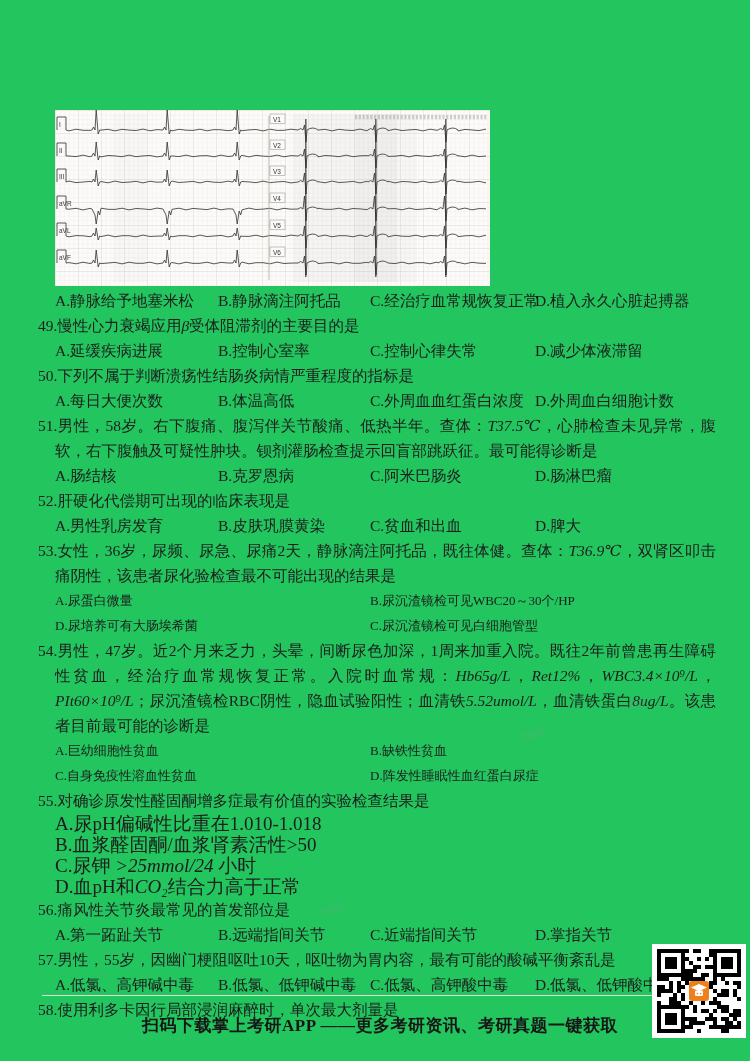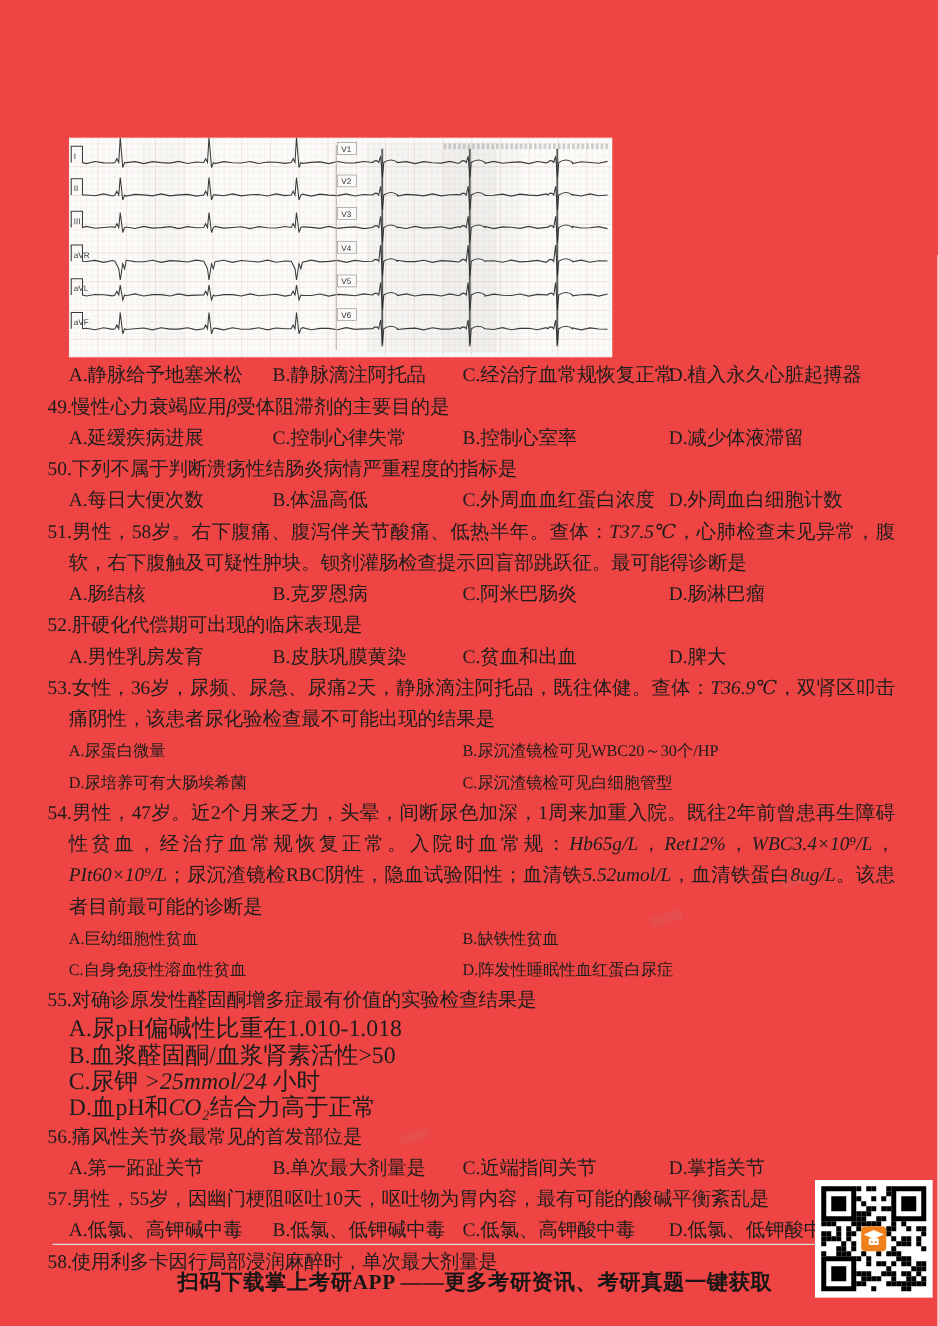--- a/index.html
+++ b/index.html
@@ -1,17 +1,17 @@
 <!DOCTYPE html>
 <html><head>
 <meta charset="utf-8">
 <style>
   html,body{margin:0;padding:0;background:#ffffff;}
   .page{
-    position:relative;width:750px;height:1061px;background:#ef4444;overflow:hidden;
+    position:relative;width:750px;height:1061px;background:#22c55e;overflow:hidden;
     font-family:"Liberation Serif","DejaVu Serif",serif;color:#1d1d1d;
   }
   
   .ecg-wrap{position:absolute;left:55px;top:110px;width:435px;height:176px;}
   .ecg-wrap svg{display:block;width:435px;height:176px;}
   
   .flow{position:absolute;left:38px;top:288px;width:678px;}
   .stem{font-size:15.5px;line-height:25px;text-align:justify;padding-left:17px;text-indent:-17px;}
   .qnum{letter-spacing:0;}
   .opts-row4{display:grid;grid-template-columns:163px 152px 165px 1fr;padding-left:17px;font-size:15.5px;line-height:25px;}
@@ -96,22 +96,22 @@
   <div class="flow" id="questions">
       <div class="opts-row4">
         <div class="opt"><span>A.静脉给予地塞米松</span></div>
         <div class="opt"><span>B.静脉滴注阿托品</span></div>
         <div class="opt"><span>C.经治疗血常规恢复正常</span></div>
         <div class="opt"><span>D.植入永久心脏起搏器</span></div>
       </div>
       <div class="stem"><span class="qnum">49.</span><span><span>慢性心力衰竭应用</span><span class="it">β</span><span>受体阻滞剂的主要目的是</span></span></div>
       <div class="opts-row4">
         <div class="opt"><span>A.延缓疾病进展</span></div>
+        <div class="opt"><span>B.控制心室率</span></div>
         <div class="opt"><span>C.控制心律失常</span></div>
-        <div class="opt"><span>B.控制心室率</span></div>
         <div class="opt"><span>D.减少体液滞留</span></div>
       </div>
       <div class="stem"><span class="qnum">50.</span><span><span>下列不属于判断溃疡性结肠炎病情严重程度的指标是</span></span></div>
       <div class="opts-row4">
         <div class="opt"><span>A.每日大便次数</span></div>
         <div class="opt"><span>B.体温高低</span></div>
         <div class="opt"><span>C.外周血血红蛋白浓度</span></div>
         <div class="opt"><span>D.外周血白细胞计数</span></div>
       </div>
       <div class="stem"><span class="qnum">51.</span><span><span>男性，58岁。右下腹痛、腹泻伴关节酸痛、低热半年。查体：</span><span class="it">T37.5℃</span><span>，心肺检查未见异常，腹软，右下腹触及可疑性肿块。钡剂灌肠检查提示回盲部跳跃征。最可能得诊断是</span></span></div>
@@ -145,21 +145,21 @@
       <div class="stem"><span class="qnum">55.</span><span><span>对确诊原发性醛固酮增多症最有价值的实验检查结果是</span></span></div>
       <div class="opts-stack">
         <div class="opt"><span>A.尿pH偏碱性比重在1.010-1.018</span></div>
         <div class="opt"><span>B.血浆醛固酮/血浆肾素活性&gt;50</span></div>
         <div class="opt"><span>C.尿钾 </span><span class="it">&gt;25mmol/24</span><span> 小时</span></div>
         <div class="opt"><span>D.血pH和</span><span class="it">CO₂</span><span>结合力高于正常</span></div>
       </div>
       <div class="stem"><span class="qnum">56.</span><span><span>痛风性关节炎最常见的首发部位是</span></span></div>
       <div class="opts-row4">
         <div class="opt"><span>A.第一跖趾关节</span></div>
-        <div class="opt"><span>B.单次最大剂量是</span></div>
+        <div class="opt"><span>B.远端指间关节</span></div>
         <div class="opt"><span>C.近端指间关节</span></div>
         <div class="opt"><span>D.掌指关节</span></div>
       </div>
       <div class="stem"><span class="qnum">57.</span><span><span>男性，55岁，因幽门梗阻呕吐10天，呕吐物为胃内容，最有可能的酸碱平衡紊乱是</span></span></div>
       <div class="opts-row4">
         <div class="opt"><span>A.低氯、高钾碱中毒</span></div>
         <div class="opt"><span>B.低氯、低钾碱中毒</span></div>
         <div class="opt"><span>C.低氯、高钾酸中毒</span></div>
         <div class="opt"><span>D.低氯、低钾酸中毒</span></div>
       </div>

